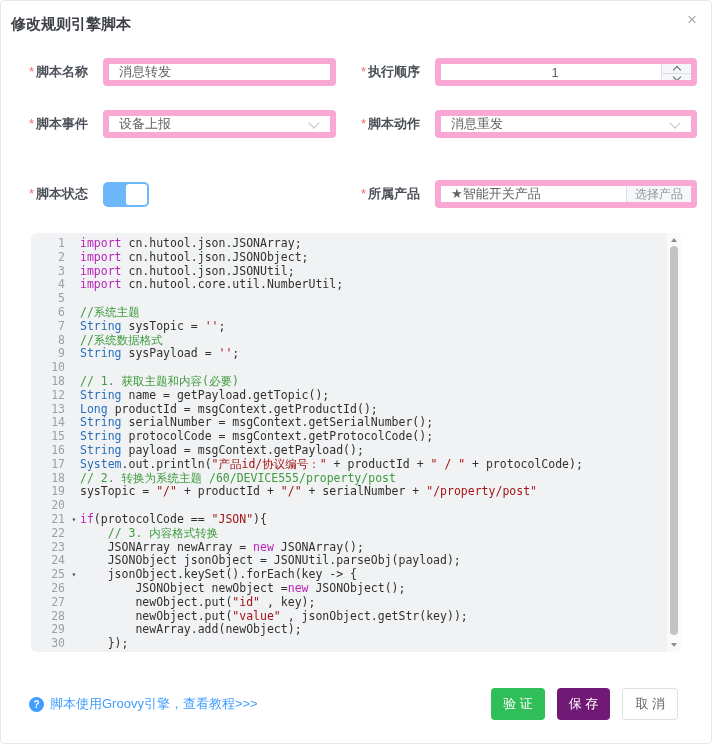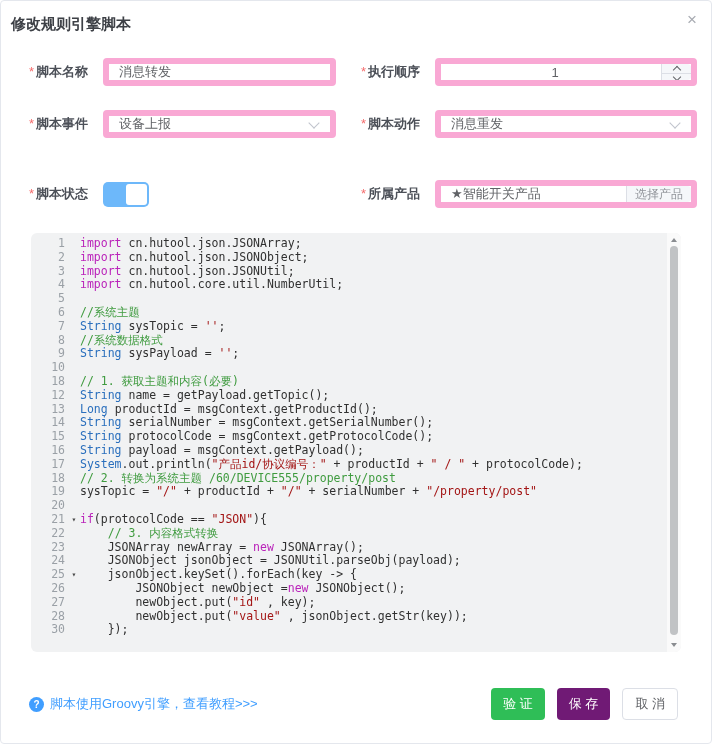--- a/index.html
+++ b/index.html
@@ -151,20 +151,21 @@
         <div class="code-line"><span class="ln">19</span><span class="fold"></span><span class="cc"><span class="tok-p">sysTopic = </span><span class="tok-s">"/"</span><span class="tok-p"> + productId + </span><span class="tok-s">"/"</span><span class="tok-p"> + serialNumber + </span><span class="tok-s">"/property/post"</span></span></div>
         <div class="code-line"><span class="ln">20</span><span class="fold"></span><span class="cc"></span></div>
         <div class="code-line"><span class="ln">21</span><span class="fold">▾</span><span class="cc"><span class="tok-k">if</span><span class="tok-p">(protocolCode == </span><span class="tok-s">"JSON"</span><span class="tok-p">){</span></span></div>
         <div class="code-line"><span class="ln">22</span><span class="fold"></span><span class="cc"><span class="tok-p">    </span><span class="tok-c">// 3. 内容格式转换</span></span></div>
         <div class="code-line"><span class="ln">23</span><span class="fold"></span><span class="cc"><span class="tok-p">    JSONArray newArray = </span><span class="tok-k">new</span><span class="tok-p"> JSONArray();</span></span></div>
         <div class="code-line"><span class="ln">24</span><span class="fold"></span><span class="cc"><span class="tok-p">    JSONObject jsonObject = JSONUtil.parseObj(payload);</span></span></div>
         <div class="code-line"><span class="ln">25</span><span class="fold">▾</span><span class="cc"><span class="tok-p">    jsonObject.keySet().forEach(key -&gt; {</span></span></div>
         <div class="code-line"><span class="ln">26</span><span class="fold"></span><span class="cc"><span class="tok-p">        JSONObject newObject =</span><span class="tok-k">new</span><span class="tok-p"> JSONObject();</span></span></div>
         <div class="code-line"><span class="ln">27</span><span class="fold"></span><span class="cc"><span class="tok-p">        newObject.put(</span><span class="tok-s">"id"</span><span class="tok-p"> , key);</span></span></div>
         <div class="code-line"><span class="ln">28</span><span class="fold"></span><span class="cc"><span class="tok-p">        newObject.put(</span><span class="tok-s">"value"</span><span class="tok-p"> , jsonObject.getStr(key));</span></span></div>
+        <div class="code-line"><span class="ln">29</span><span class="fold"></span><span class="cc"><span class="tok-p">        newArray.add(newObject);</span></span></div>
         <div class="code-line"><span class="ln">30</span><span class="fold"></span><span class="cc"><span class="tok-p">    });</span></span></div>
       </div>
     <div class="vbar">
       <div class="arr up"></div>
       <div class="thumb"></div>
       <div class="arr down"></div>
     </div>
   </div>
 
   <div class="footer">

